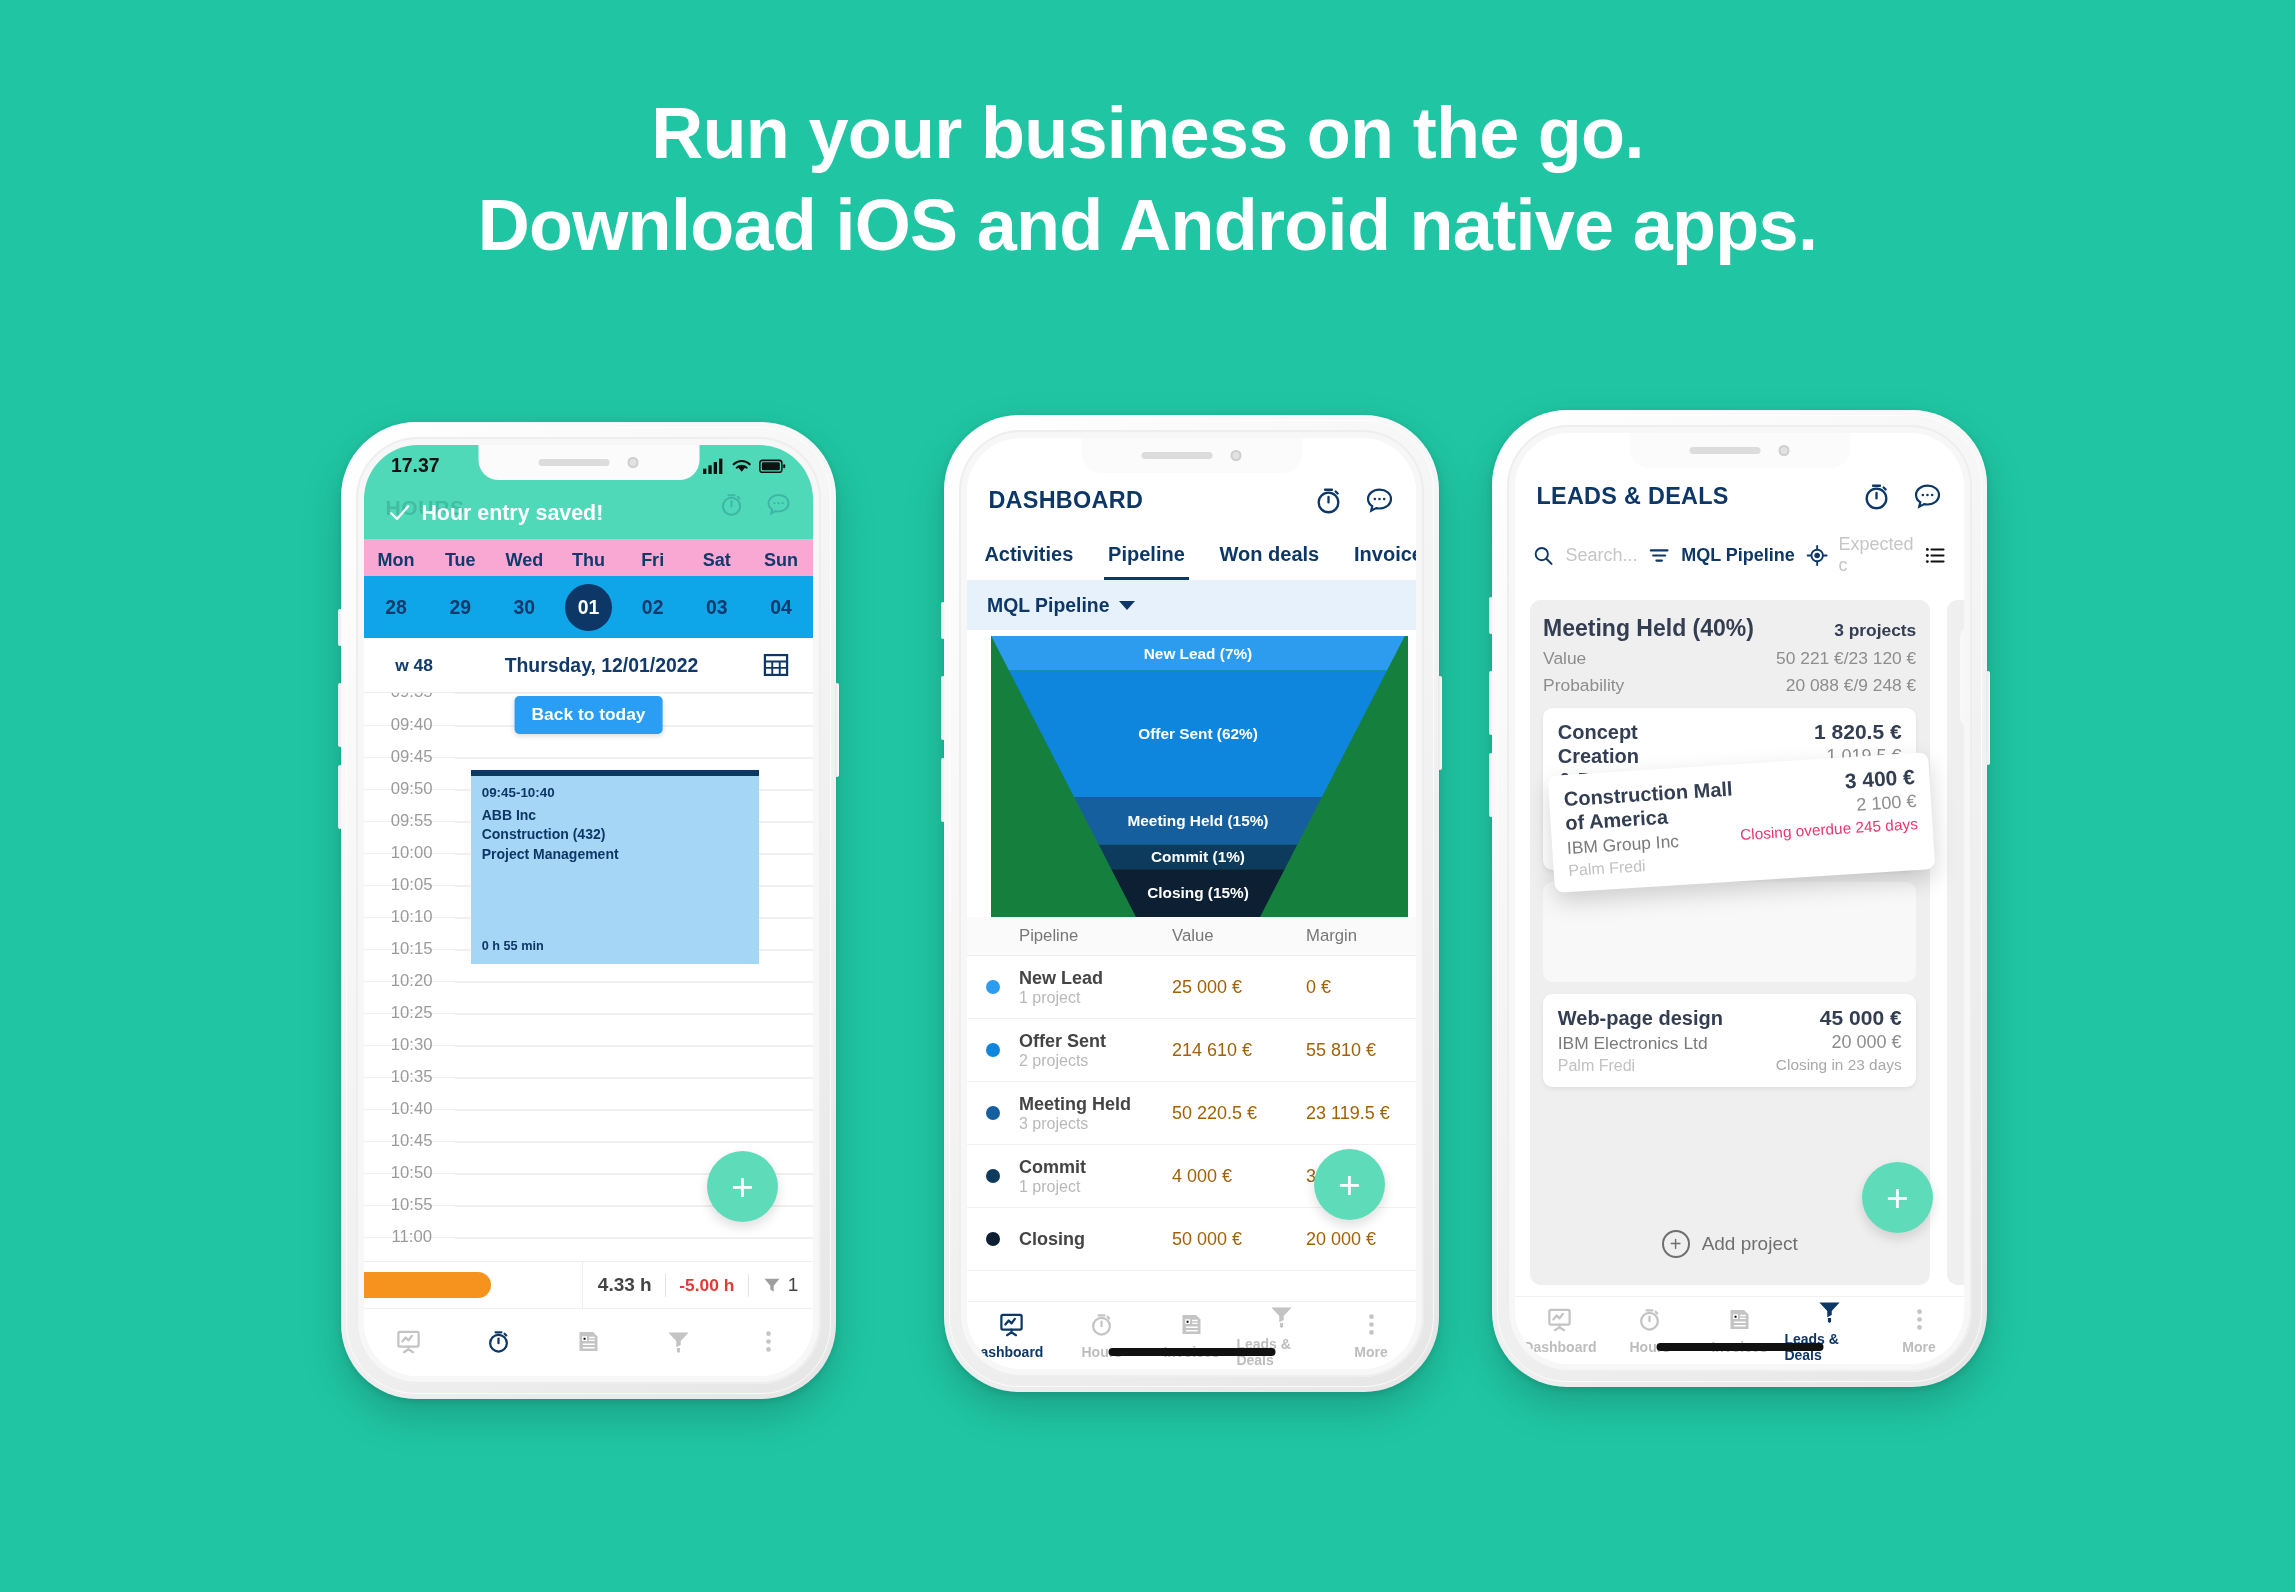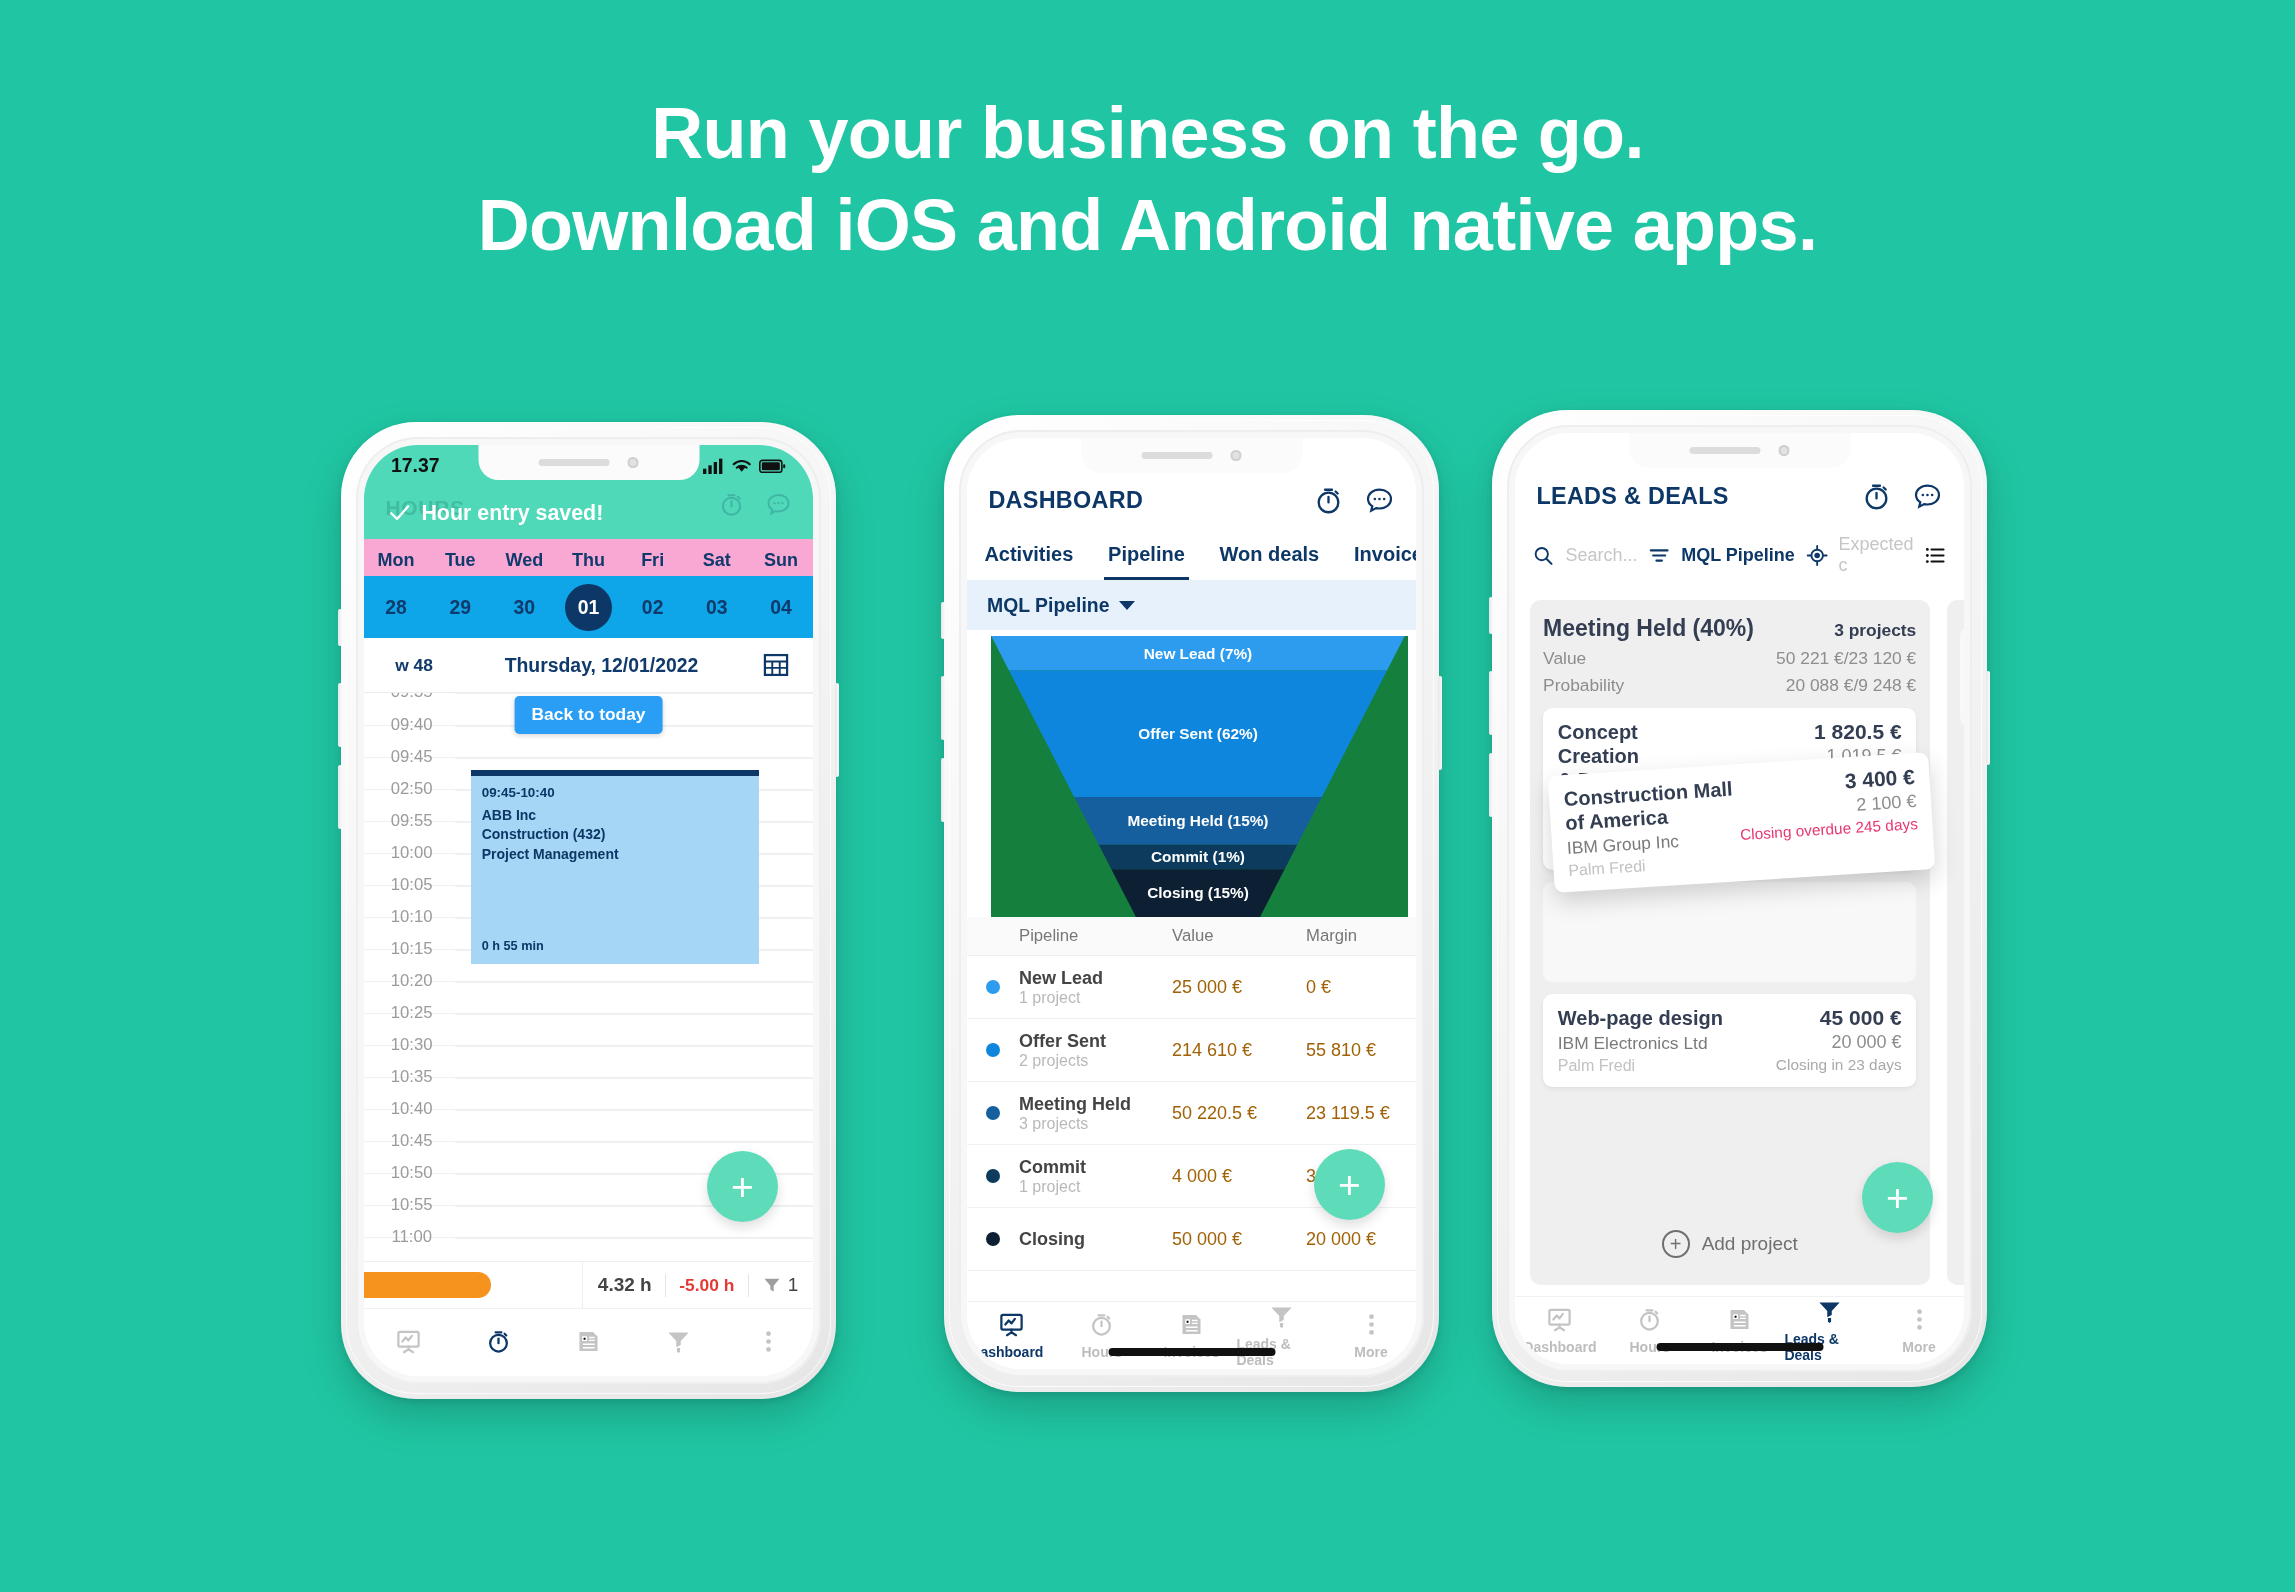--- a/index.html
+++ b/index.html
@@ -450,21 +450,21 @@
           </div>
           <div class="slot">
             <span class="t">09:40</span>
             <span class="line"></span>
           </div>
           <div class="slot">
             <span class="t">09:45</span>
             <span class="line"></span>
           </div>
           <div class="slot">
-            <span class="t">02:50</span>
+            <span class="t">09:50</span>
             <span class="line"></span>
           </div>
           <div class="slot">
             <span class="t">09:55</span>
             <span class="line"></span>
           </div>
           <div class="slot">
             <span class="t">10:00</span>
             <span class="line"></span>
           </div>
@@ -528,21 +528,21 @@
         <div class="du">0 h 55 min</div>
       </div>
     </div>
 
     <div class="fab p1-fab">+</div>
 
     <div class="p1-summary">
       <span class="orangebar"></span>
       <span class="spacer"></span>
       <span class="stats">
-        <span class="v1">4.32 h</span>
+        <span class="v1">4.33 h</span>
         <span class="sep"></span>
         <span class="v2">-5.00 h</span>
         <span class="sep"></span>
         <span class="v3">
           <svg width="20" height="20" viewBox="0 0 24 24">
             <path d="M3 4.5 H21 L14 12.8 V20 L10 17.4 V12.8 Z" fill="#9e9e9e"></path>
           </svg>
           <span>1</span>
         </span>
       </span>

